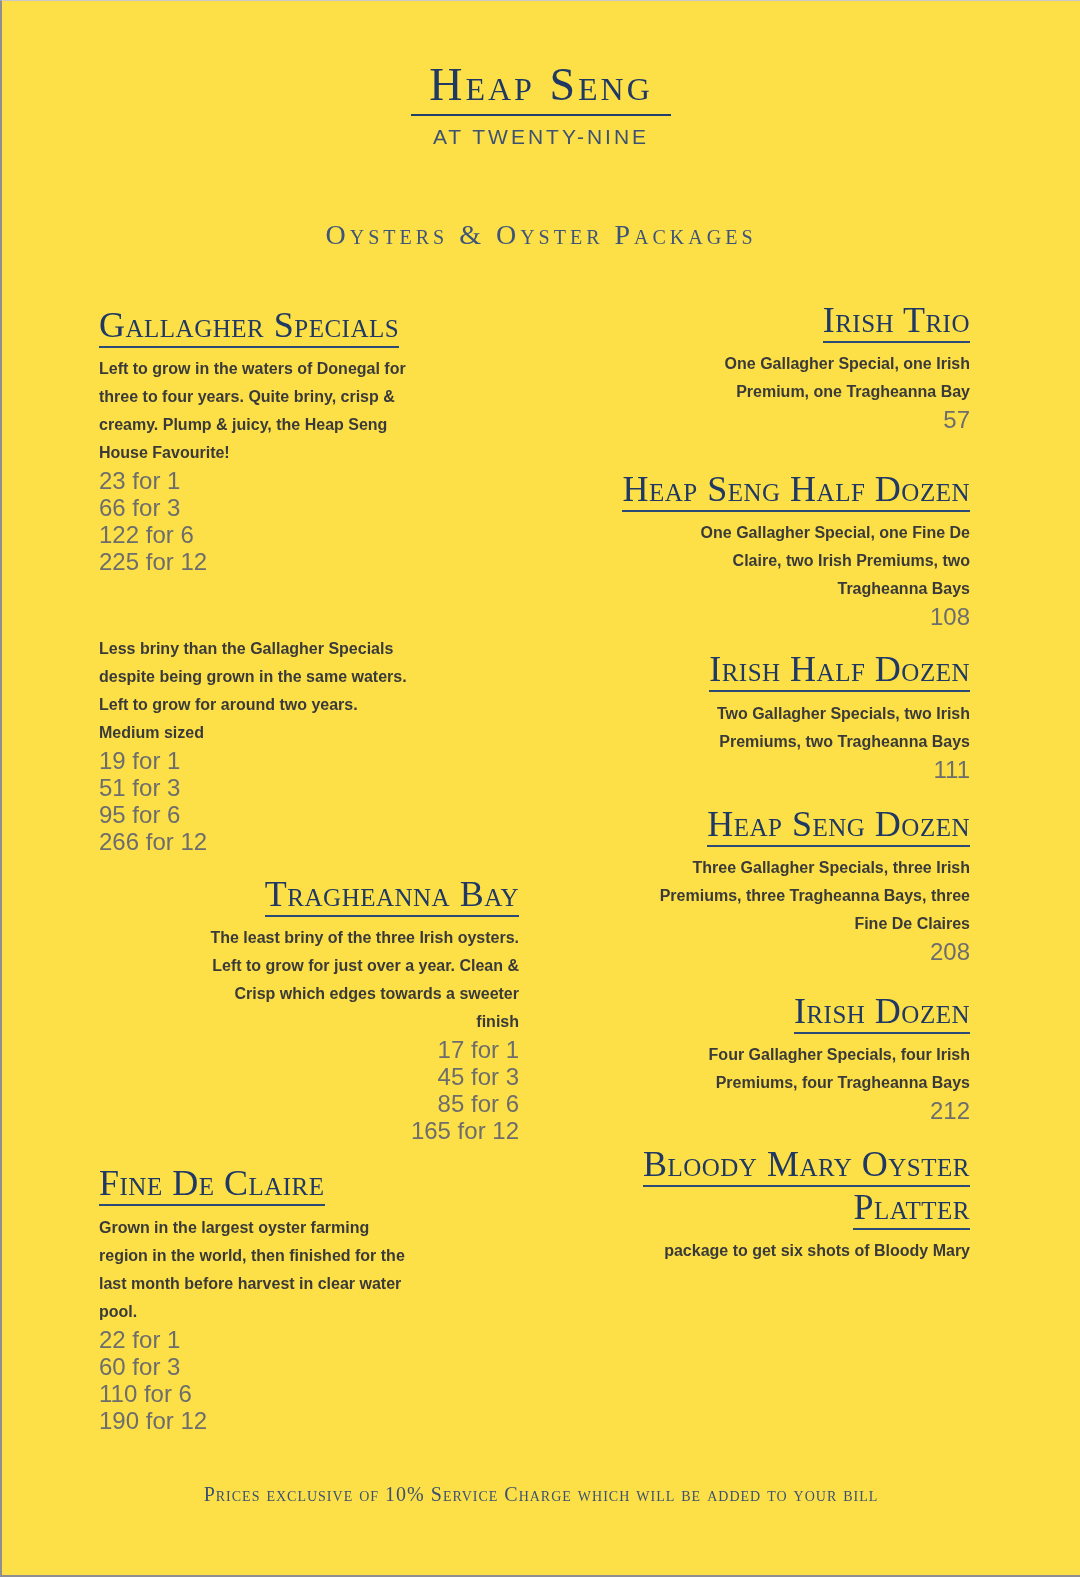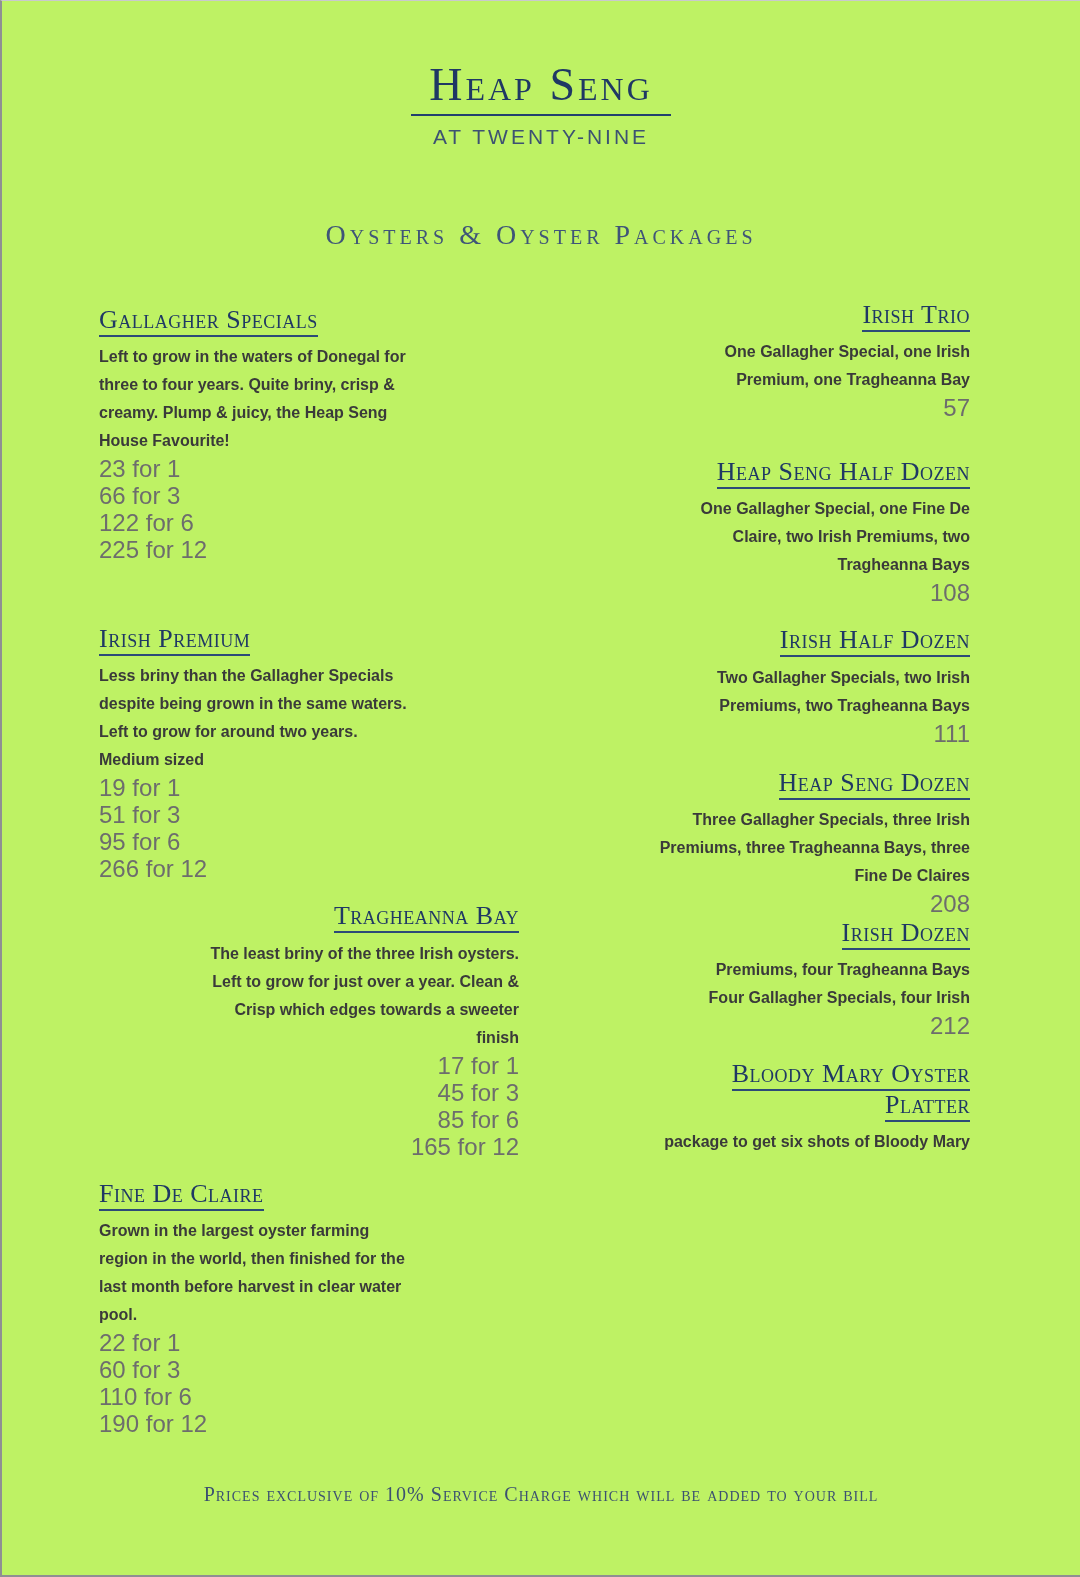--- a/index.html
+++ b/index.html
@@ -1,20 +1,20 @@
 <!DOCTYPE html>
 <html><head>
 <meta charset="utf-8">
 <style>
   html, body { margin: 0; padding: 0; background: #ffffff; }
   .page {
     position: relative;
     width: 1080px;
     height: 1577px;
-    background: #bef264;
+    background: #fde047;
     box-sizing: border-box;
     border-left: 2px solid #8f8f93;
     border-bottom: 2px solid #8f8f93;
     border-top: 1px solid #c9c9cd;
     overflow: hidden;
     font-family: "Liberation Sans", sans-serif;
   }
 
   
   .header { position: absolute; top: 60px; left: 0; right: 0; text-align: center; }
@@ -49,21 +49,21 @@
 
   
   .col-left  { position: absolute; left: 97px;  top: 303px; width: 420px; text-align: left; }
   .col-right { position: absolute; right: 110px; top: 298px; width: 430px; text-align: right; }
 
   .sec-h {
     margin: 0 0 8px 0;
     font-family: "Liberation Serif", serif;
     font-weight: normal;
     font-variant: small-caps;
-    font-size: 26px;
+    font-size: 36px;
     line-height: 1.2;
     letter-spacing: 0.5px;
     color: #1f3864;
   }
   .sec-h .u { border-bottom: 2px solid #2c4a78; padding-bottom: 1px; }
   .sec-h .u-line { display: block; line-height: 1.2; }
   .sec-h .u-line .u { display: inline; }
 
   .desc-line {
     font-size: 16px;
@@ -80,21 +80,21 @@
     white-space: nowrap;
   }
 
   
   .mb-s1 { margin-bottom: 60px; }
   .mb-s2 { margin-bottom: 18px; }
   .mb-s3 { margin-bottom: 18px; text-align: right; }
   .mb-r1 { margin-bottom: 32px; }
   .mb-r2 { margin-bottom: 18px; margin-top: 35px; }
   .mb-r3 { margin-bottom: 20px; }
-  .mb-r4 { }
+  .mb-r4 { margin-bottom: 25px; }
   .mb-r5 { margin-bottom: 19px; }
 
   
   .footer-note {
     position: absolute;
     top: 1482px; left: 0; right: 0;
     text-align: center;
     font-family: "Liberation Serif", serif;
     font-variant: small-caps;
     font-size: 20px;
@@ -126,21 +126,20 @@
       </div>
       <div>
         <div class="price-line">23 for 1</div>
         <div class="price-line">66 for 3</div>
         <div class="price-line">122 for 6</div>
         <div class="price-line">225 for 12</div>
       </div>
     </div>
 
     <div class="menu-section mb-s2">
-      <h2 class="sec-h"><span class="u">Irish Premium</span></h2>
       <div>
         <div class="desc-line">Less briny than the Gallagher Specials</div>
         <div class="desc-line">despite being grown in the same waters.</div>
         <div class="desc-line">Left to grow for around two years.</div>
         <div class="desc-line">Medium sized</div>
       </div>
       <div>
         <div class="price-line">19 for 1</div>
         <div class="price-line">51 for 3</div>
         <div class="price-line">95 for 6</div>
@@ -218,22 +217,22 @@
         <div class="desc-line">Three Gallagher Specials, three Irish</div>
         <div class="desc-line">Premiums, three Tragheanna Bays, three</div>
         <div class="desc-line">Fine De Claires</div>
       </div>
       <div class="pkg-price">208</div>
     </div>
 
     <div class="menu-section mb-r5">
       <h2 class="sec-h"><span class="u">Irish Dozen</span></h2>
       <div>
+        <div class="desc-line">Four Gallagher Specials, four Irish</div>
         <div class="desc-line">Premiums, four Tragheanna Bays</div>
-        <div class="desc-line">Four Gallagher Specials, four Irish</div>
       </div>
       <div class="pkg-price">212</div>
     </div>
 
     <div class="menu-section">
       <h2 class="sec-h">
         <span class="u-line"><span class="u">Bloody Mary Oyster</span></span>
         <span class="u-line"><span class="u">Platter</span></span>
       </h2>
       <div>

